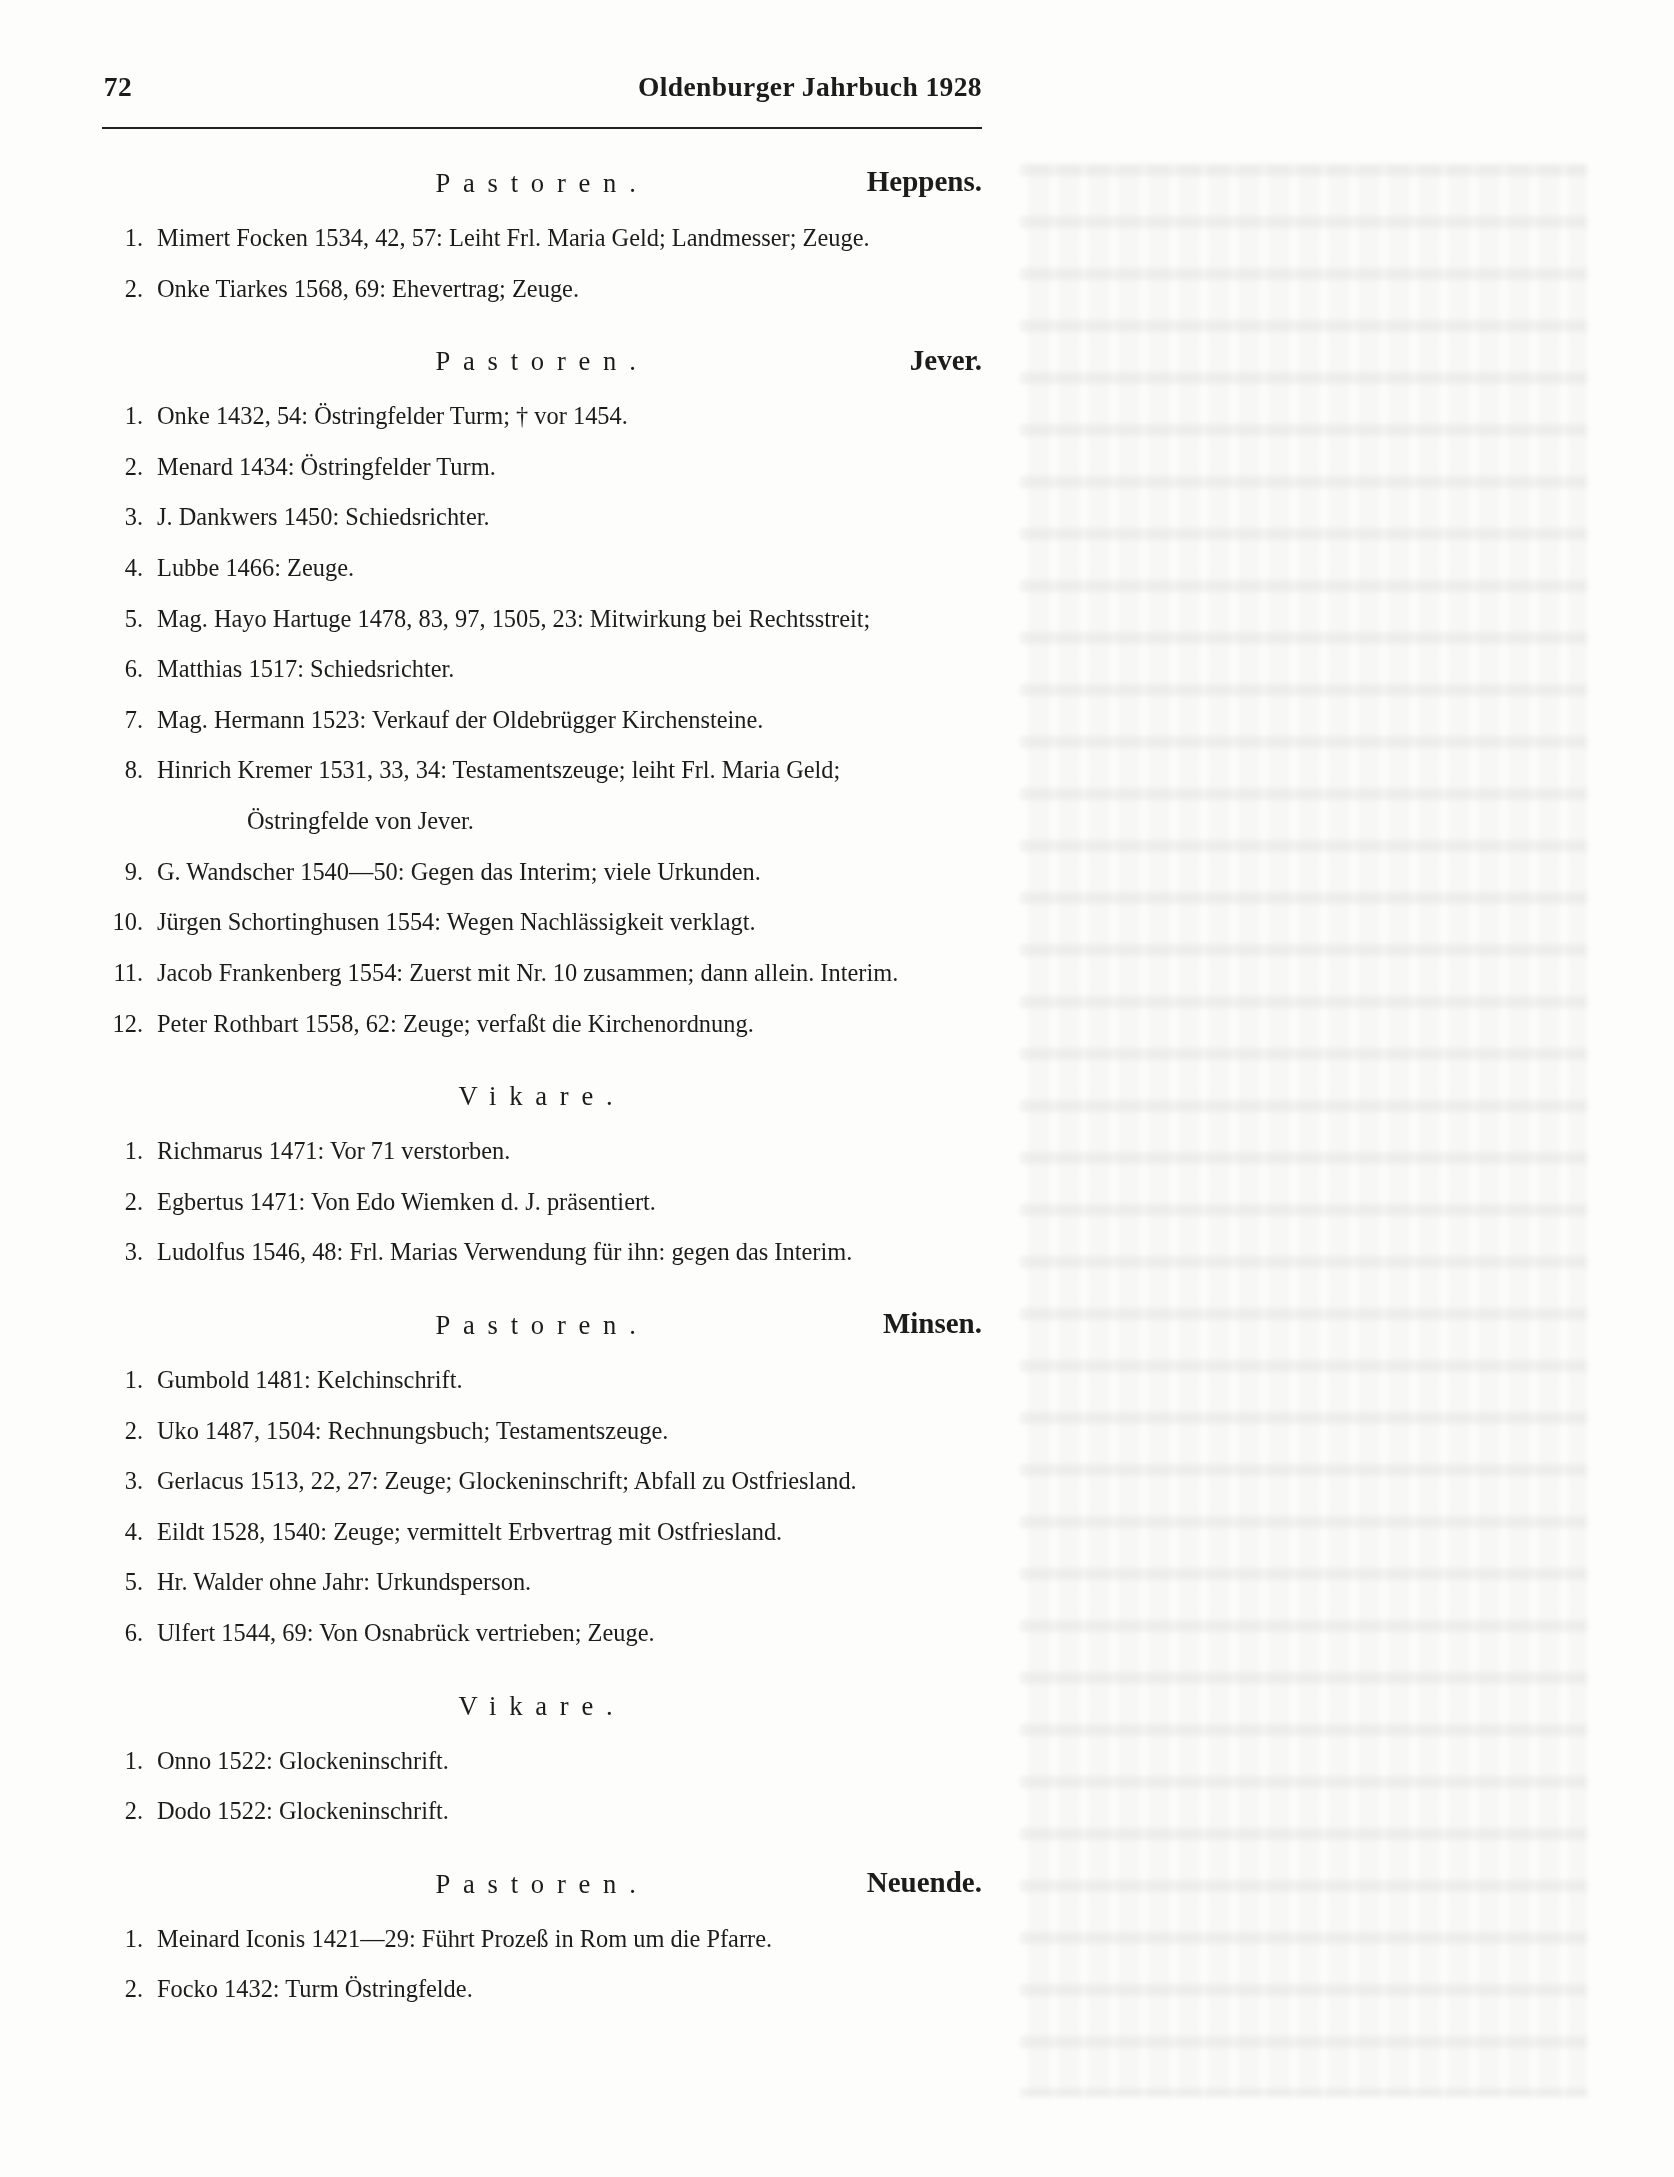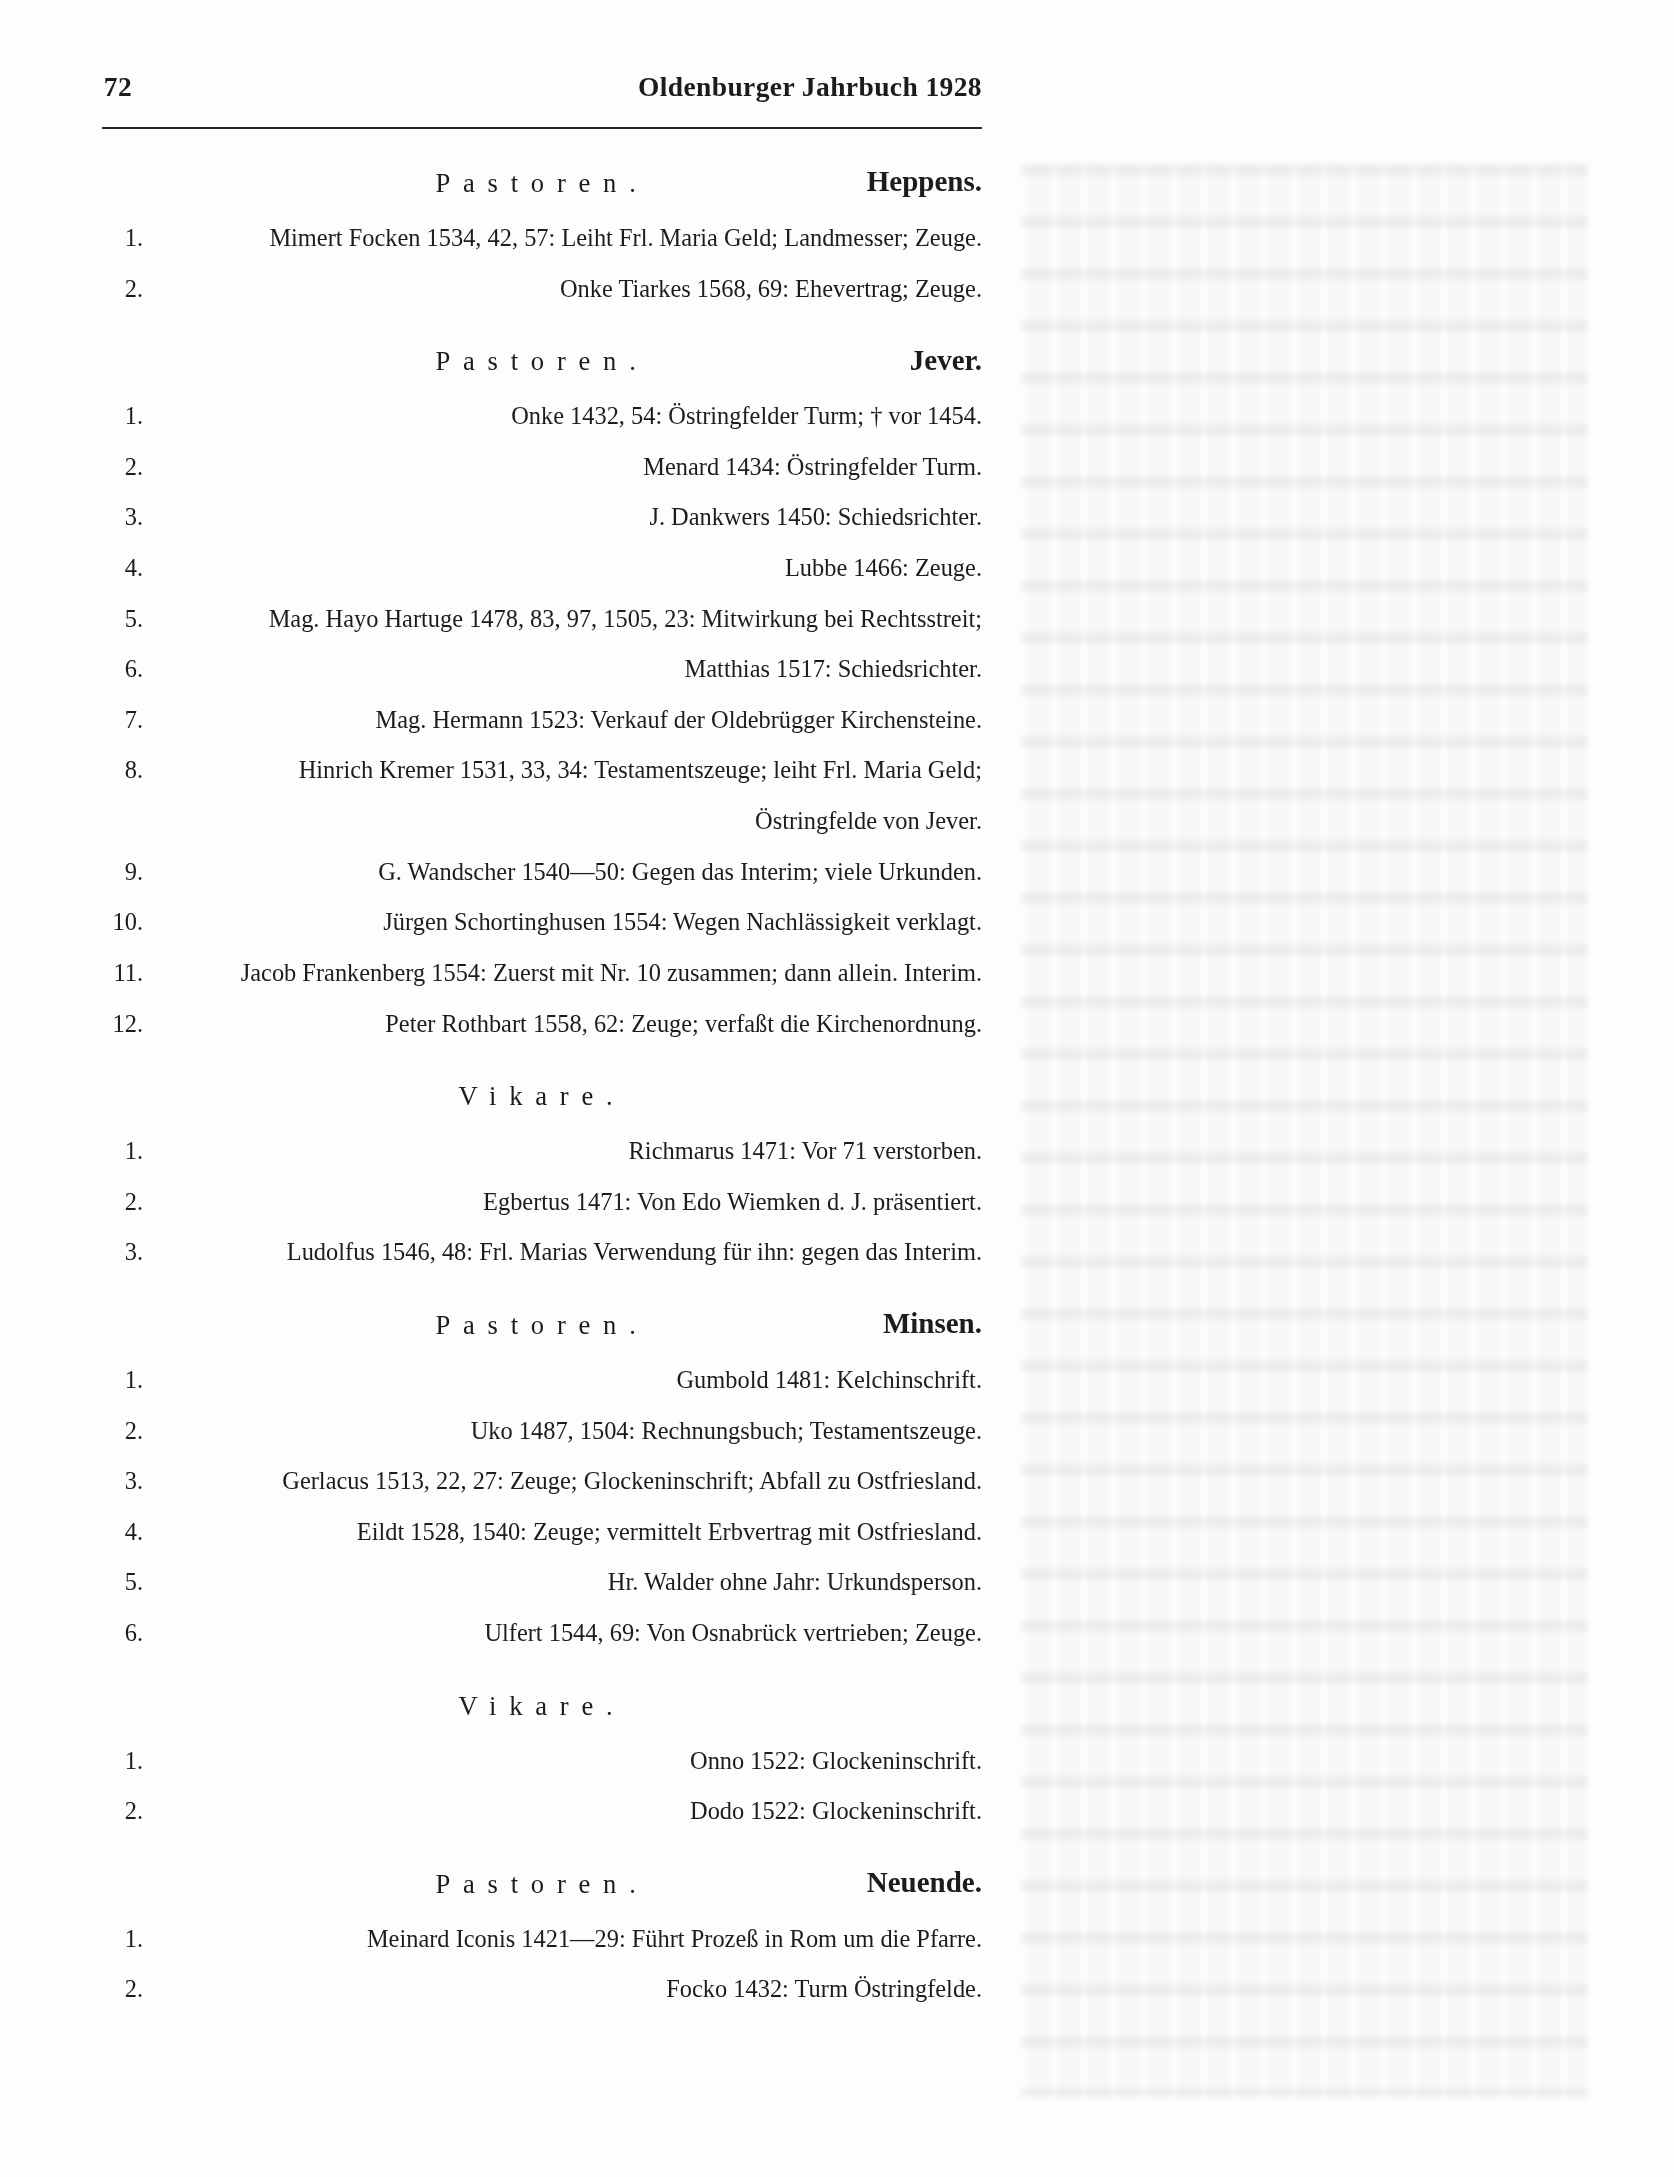--- a/index.html
+++ b/index.html
@@ -46,21 +46,21 @@
   .htitle { letter-spacing:.48em; }
   .place {
     position:absolute; right:0; top:-2.7px;
     font-weight:bold;
     font-size:29px;
     margin-left:40px;
   }
 
   .item { display:flex; font-size:24.4px; line-height:1.5; margin-bottom:14px; }
   .num  { flex:0 0 55px; text-align:right; padding-right:14px; }
-  .txt  { flex:1;text-align:right; }
+  .txt  { flex:1; }
   .cont-txt { padding-left:90px; }
 </style>
 </head>
 <body>
 
 <div class="page">
   <div class="ghost"></div>
 
   <div class="content">
 

